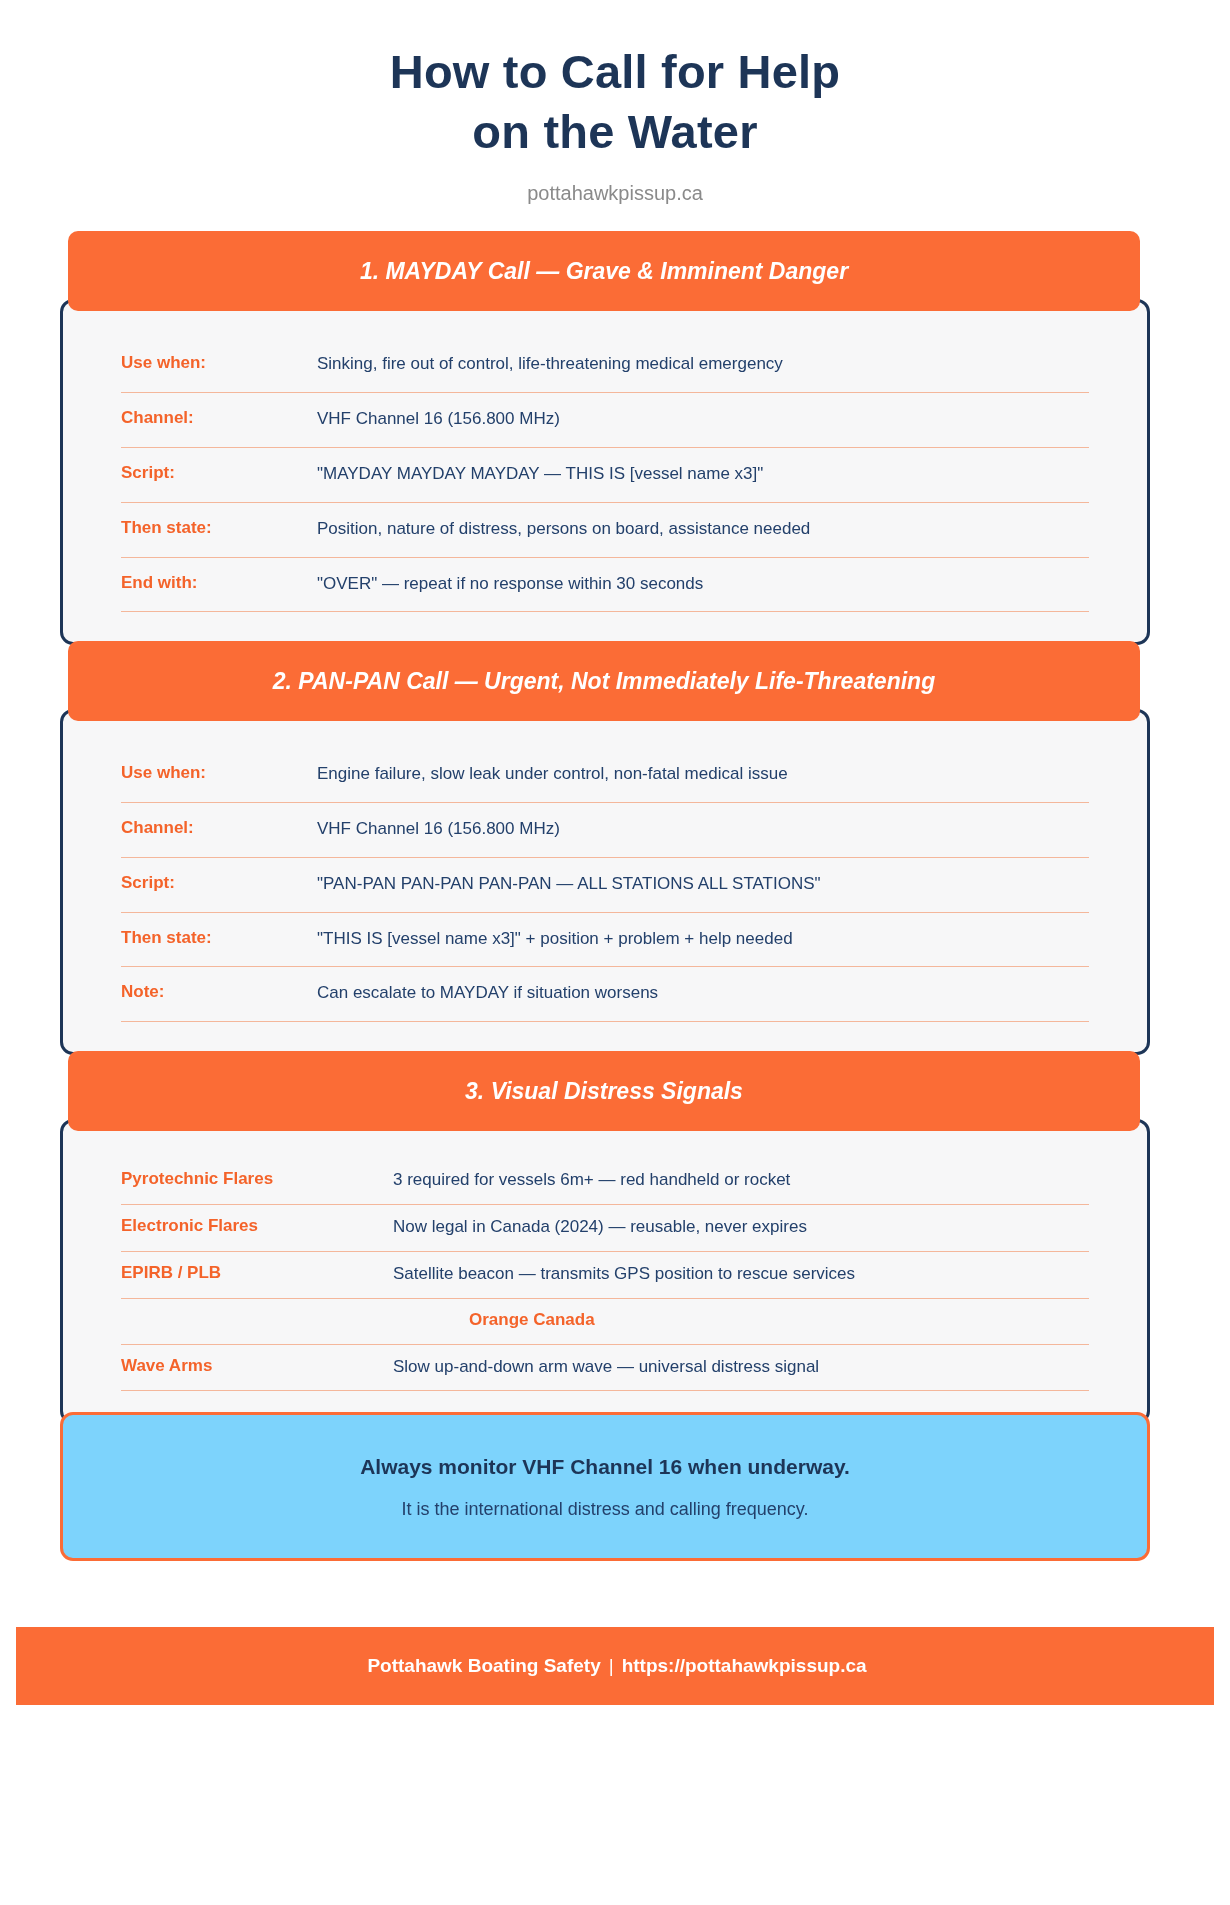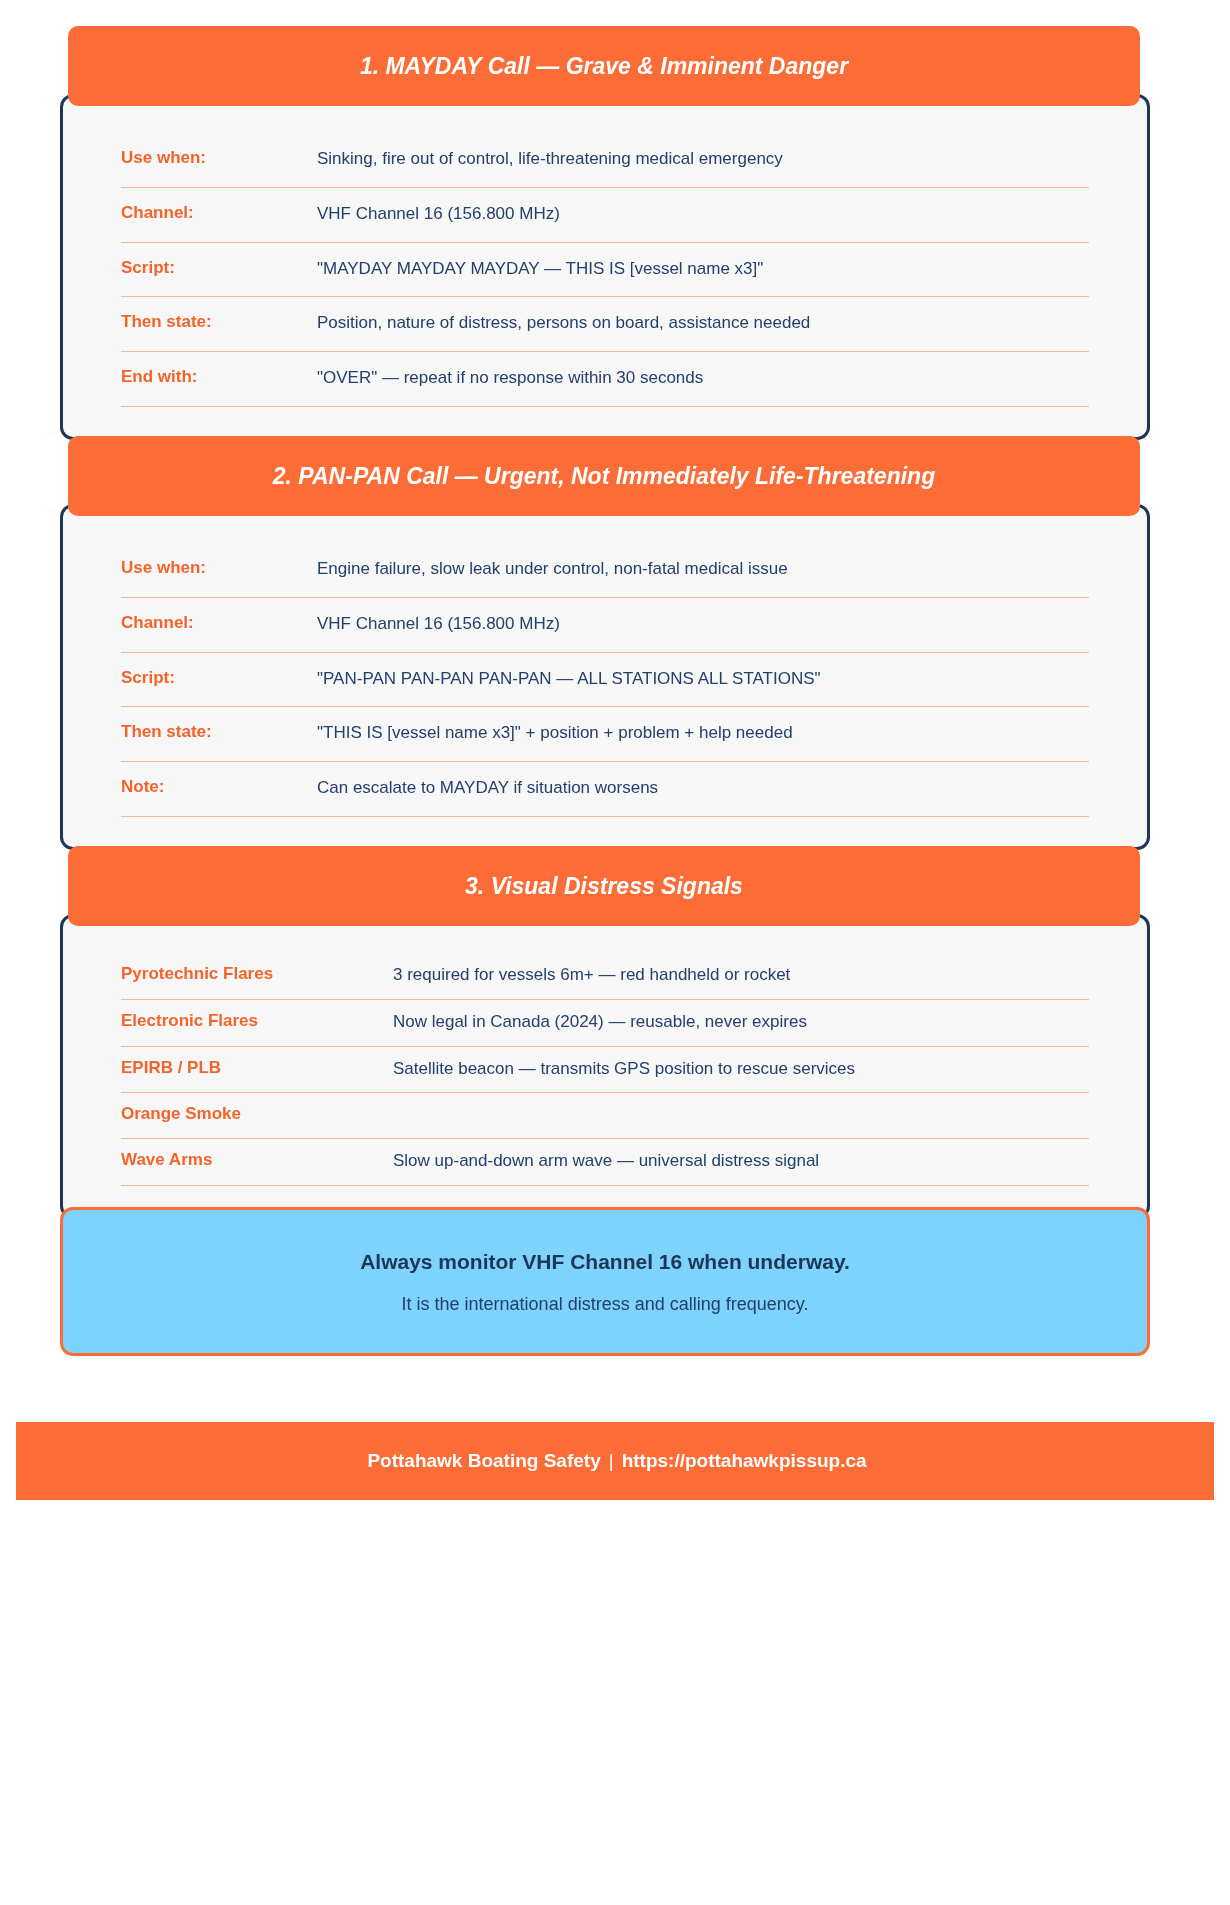--- a/index.html
+++ b/index.html
@@ -78,20 +78,21 @@
     padding:36px 58px 30px 58px;
     box-sizing:border-box;
     width:1090px;
   }
 
   .row{
     display:flex;
     align-items:flex-start;
     padding:14px 0 16px 0;
     border-bottom:1px solid #f4b79b;
+    justify-content:center;
   }
   .row:last-child{border-bottom:1px solid #f4b79b;}
 
   .row-label{
     color:#f4632a;
     font-weight:bold;
     font-size:17px;
     flex:0 0 196px;
     line-height:1.35;
   }
@@ -144,20 +145,27 @@
     display:inline-block;
     padding:0 8px;
     font-weight:normal;
   }
 </style>
 </head>
 <body>
 
 <div class="page">
 
+  <div class="doc-header">
+    <h1 class="doc-title">
+      <span class="line">How to Call for Help</span>
+      <span class="line">on the Water</span>
+    </h1>
+    <div class="doc-subtitle">pottahawkpissup.ca</div>
+  </div>
 
   <div class="sections">
 
     <div class="section">
       <div class="section-header">1. MAYDAY Call — Grave &amp; Imminent Danger</div>
       <div class="section-body">
         <div class="row">
           <div class="row-label">Use when:</div>
           <div class="row-value">Sinking, fire out of control, life-threatening medical emergency</div>
         </div>
@@ -215,21 +223,21 @@
         </div>
         <div class="row">
           <div class="row-label">Electronic Flares</div>
           <div class="row-value">Now legal in Canada (2024) — reusable, never expires</div>
         </div>
         <div class="row">
           <div class="row-label">EPIRB / PLB</div>
           <div class="row-value">Satellite beacon — transmits GPS position to rescue services</div>
         </div>
         <div class="row">
-          <div class="row-label">Orange Smoke</div>
+          <div class="row-label">Orange Canada</div>
         </div>
         <div class="row">
           <div class="row-label">Wave Arms</div>
           <div class="row-value">Slow up-and-down arm wave — universal distress signal</div>
         </div>
       </div>
     </div>
 
     <div class="callout">
       <div class="callout-main">Always monitor VHF Channel 16 when underway.</div>

